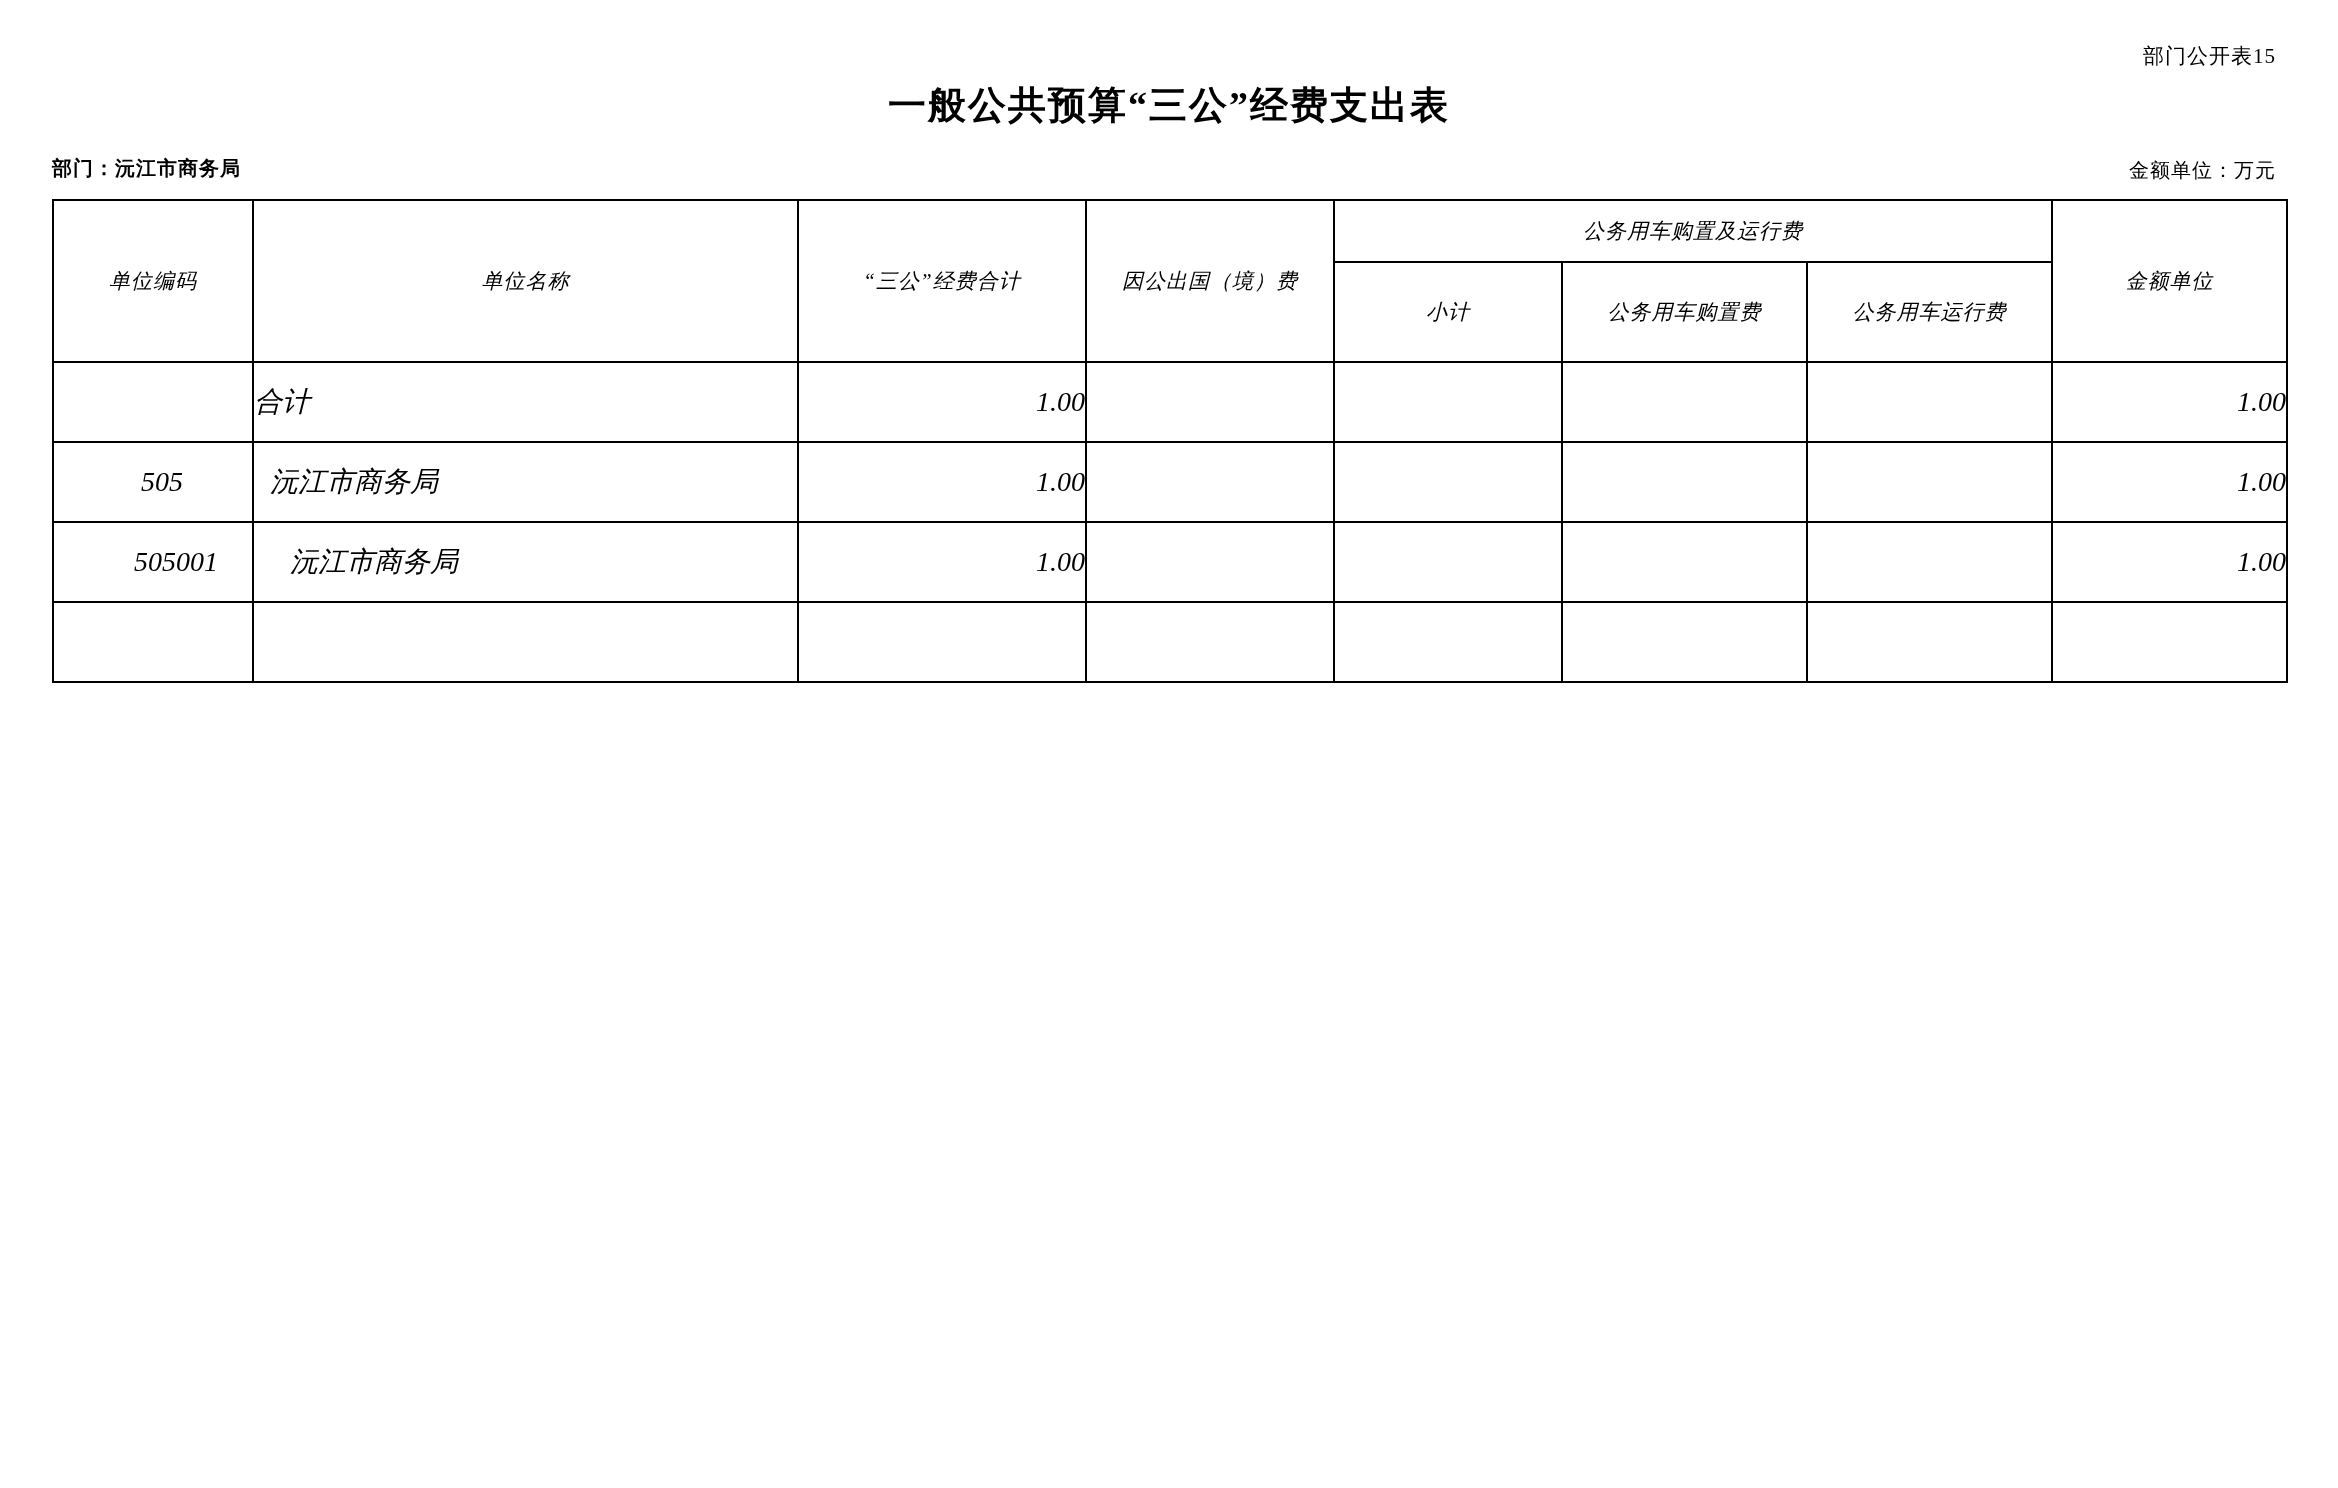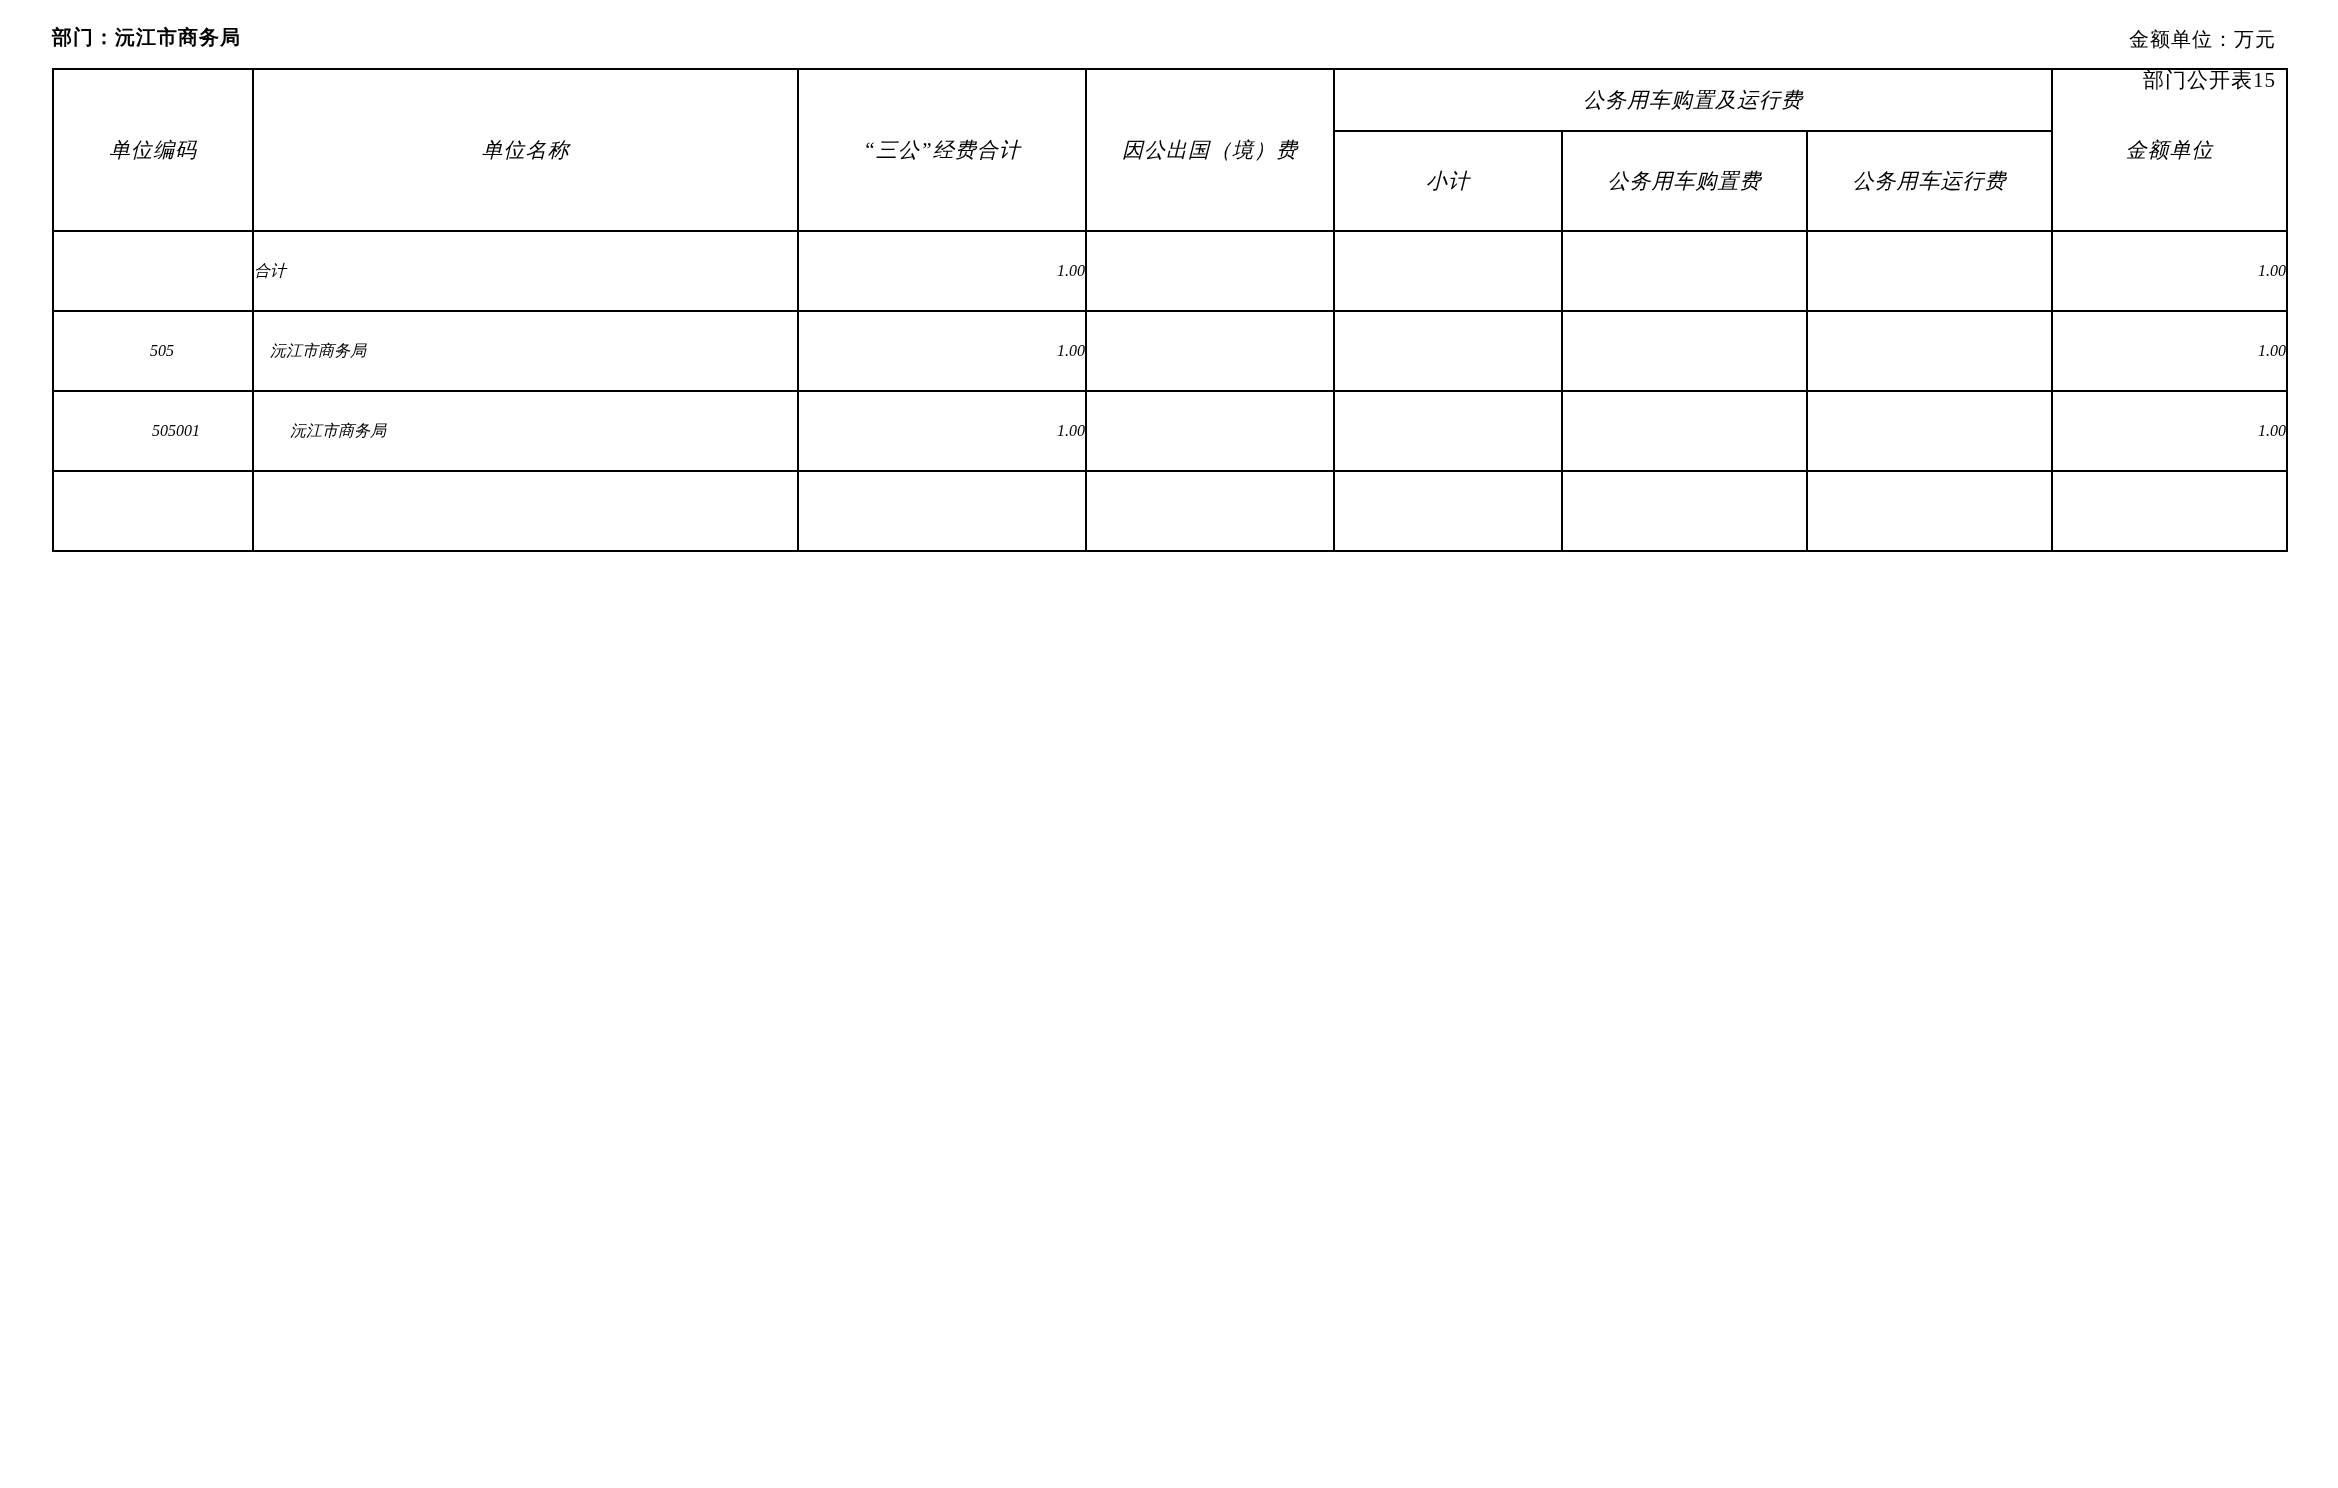--- a/index.html
+++ b/index.html
@@ -77,21 +77,21 @@
     font-weight: bold;
     text-align: center;
     letter-spacing: 1px;
     height: 60px;
   }
   th.hdr-tall {
     height: 158px;
   }
   td.cell {
     height: 78px;
-    font-size: 16px;
+    font-size: 28px;
     vertical-align: middle;
   }
   td.c-code {
     padding-left: 16px;
     text-align: center;
   }
   td.c-code.indent1 {
     padding-left: 18px;
   }
   td.c-code.indent2 {
@@ -120,20 +120,21 @@
     padding-left: 4px;
   }
 </style>
 </head>
 <body>
 
 <div class="page">
 
   <div class="form-code">部门公开表15</div>
 
+  <h1 class="doc-title">一般公共预算“三公”经费支出表</h1>
 
   <div class="meta-row">
     <div class="dept-label">部门：沅江市商务局</div>
     <div class="unit-label">金额单位：万元</div>
   </div>
 
   <table class="main-table">
     <colgroup>
       <col style="width:200px">
       <col style="width:545px">

